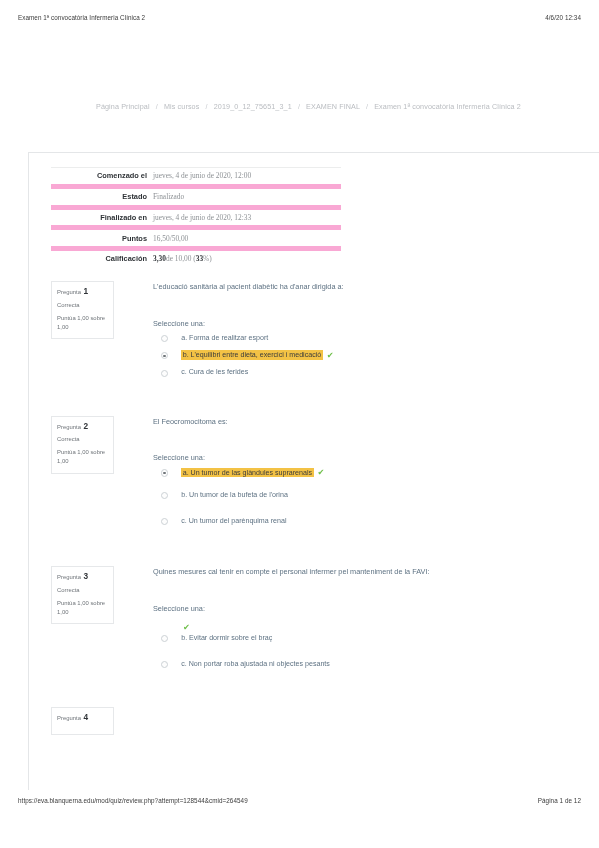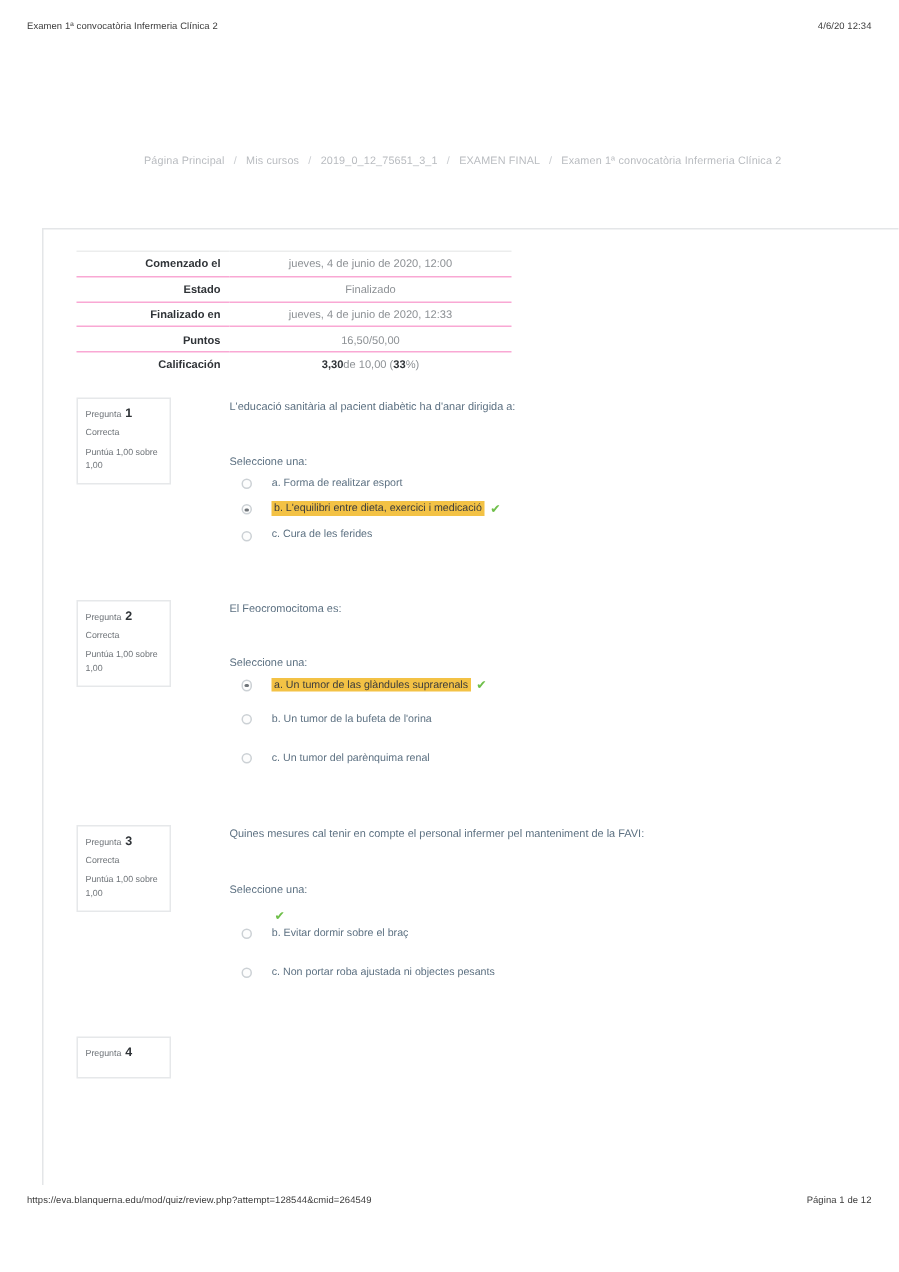--- a/index.html
+++ b/index.html
@@ -65,40 +65,41 @@
   .card-inner {
     padding: 14px 18px 0 18px;
   }
 
   
   table.summary {
     border-collapse: collapse;
     width: 290px;
     margin-left: 4px;
   }
-  table.summary tr { border-top: 1px solid #f9a8d4; }
+  table.summary tr { border-top: 5px solid #f9a8d4; }
   table.summary tr:first-child { border-top: 1px solid #eceded; }
   table.summary th {
     text-align: right;
     vertical-align: top;
     font-size: 7.4px;
     font-weight: bold;
     color: #2f3337;
     padding: 3.1px 6px 3.1px 0;
     width: 96px;
     line-height: 1.3;
     white-space: normal;
   }
   table.summary td {
-    text-align: center;
+    text-align: left;
     vertical-align: top;
     font-size: 7.4px;
     color: #8d9195;
     padding: 3.1px 0 3.1px 0;
     line-height: 1.3;
+    font-family: Liberation Serif, serif;
   }
   td .strong-val {
     font-weight: bold;
     color: #2f3337;
   }
 
   
   .question {
     position: relative;
     display: flex;

